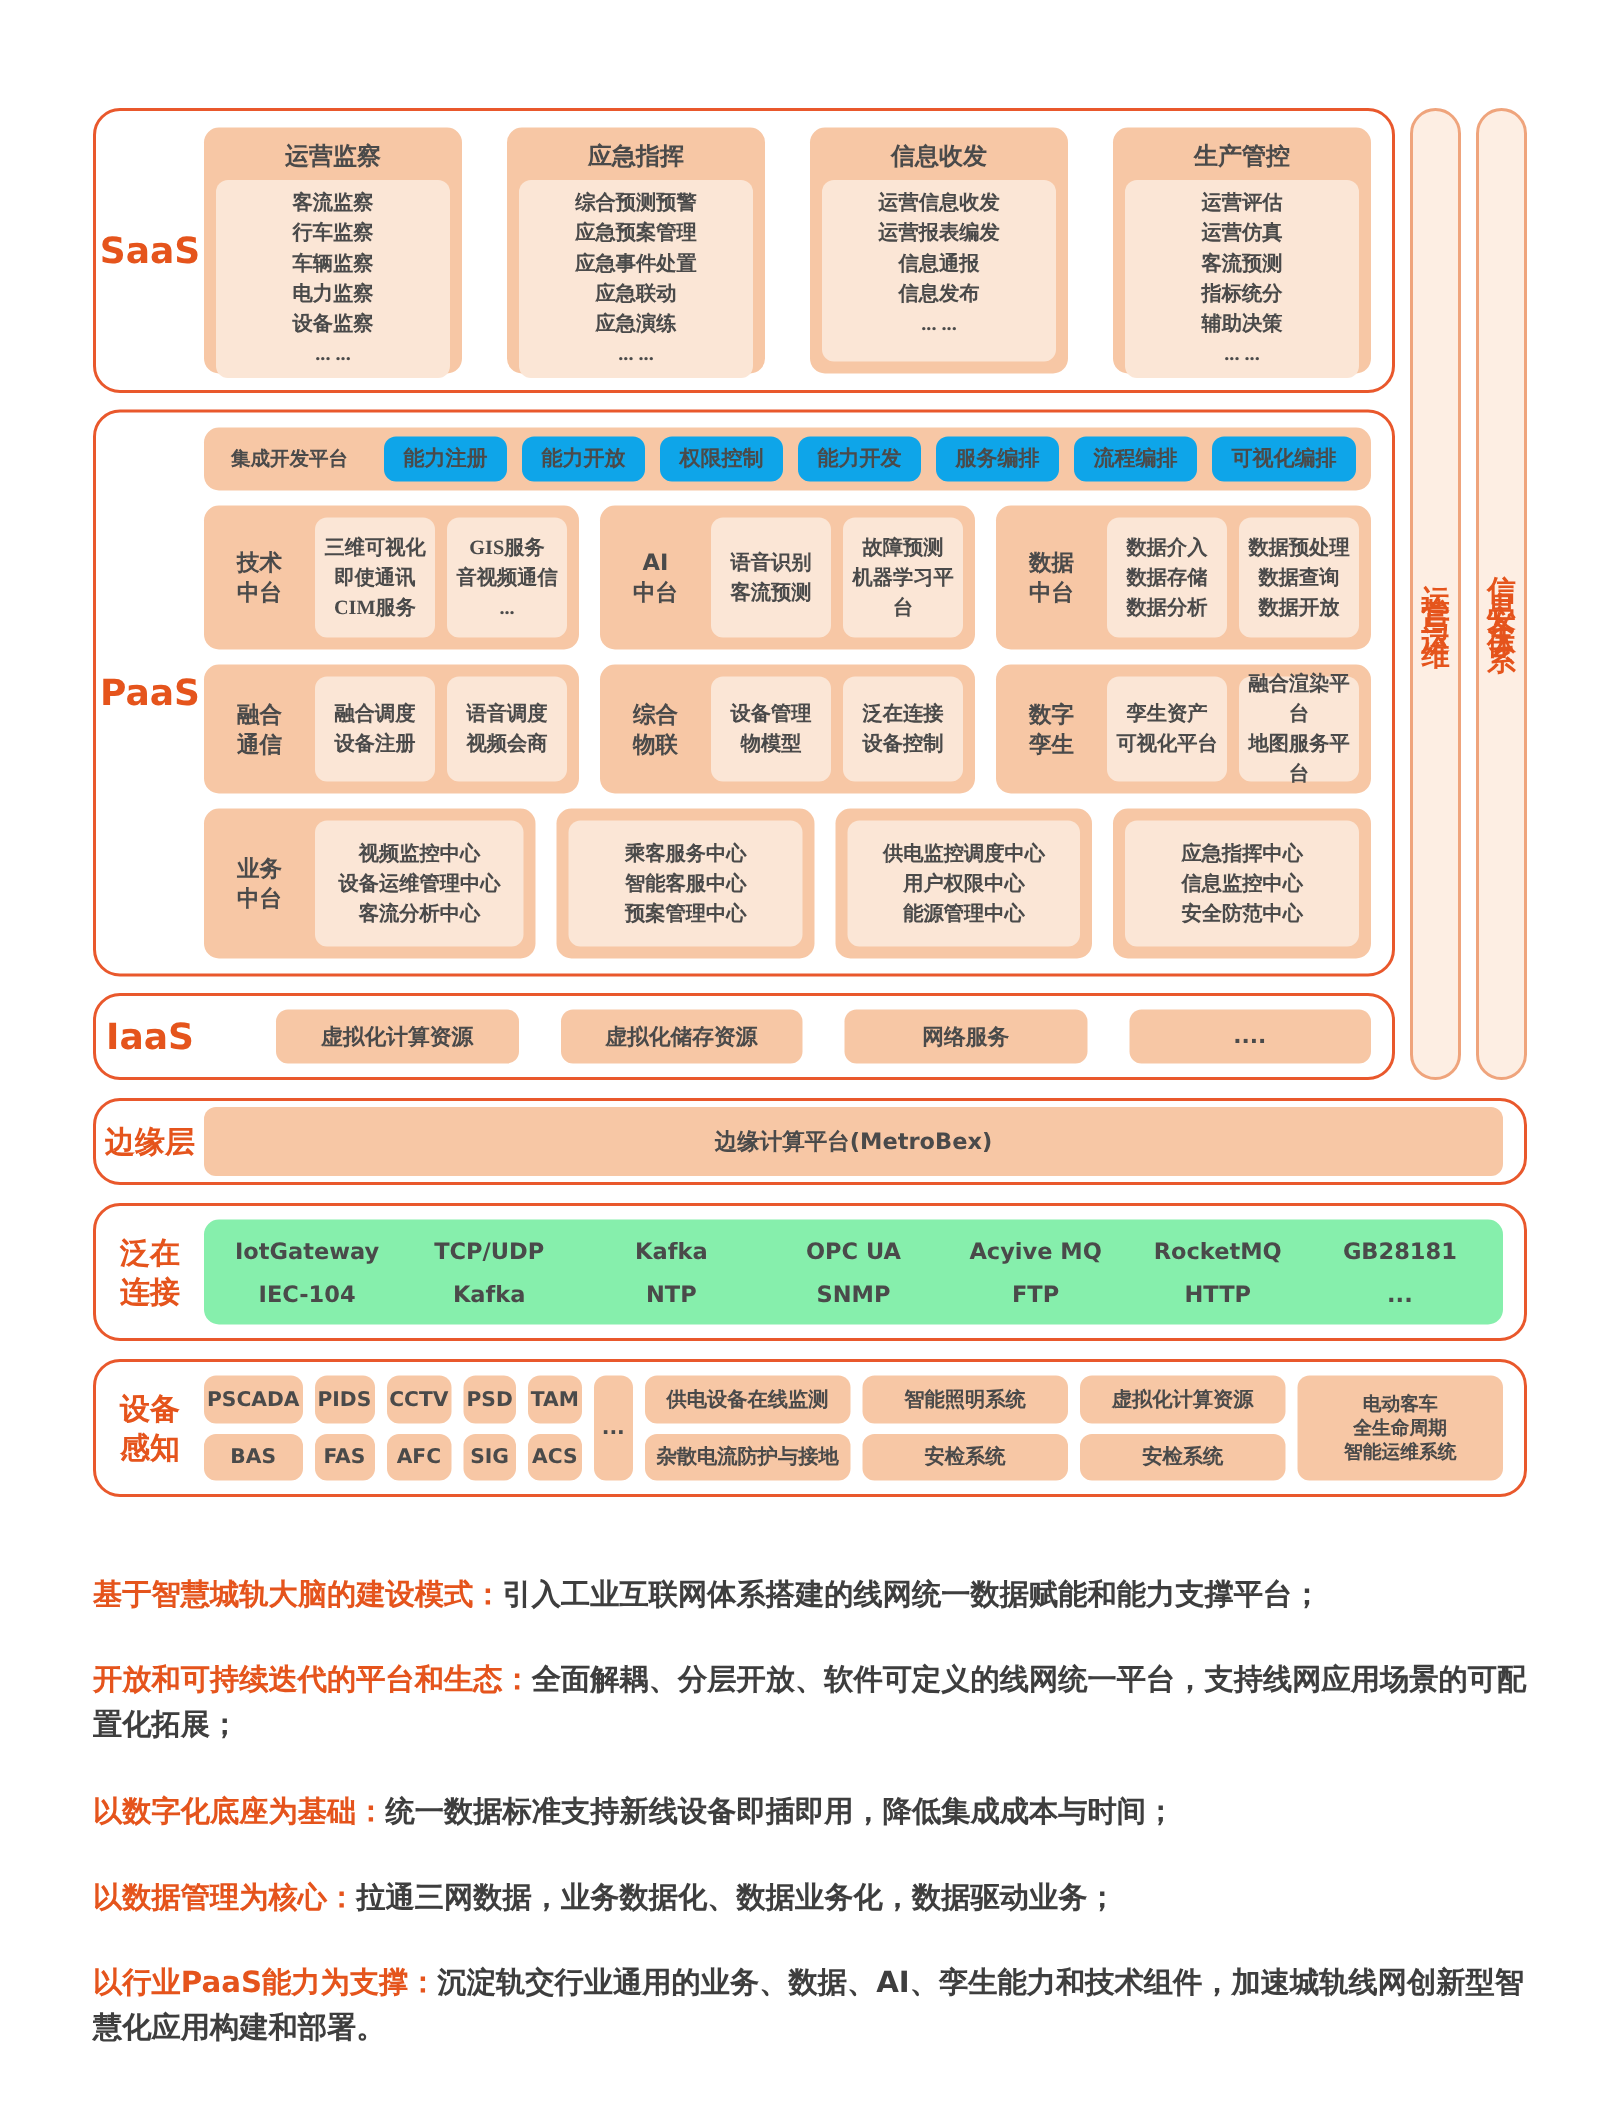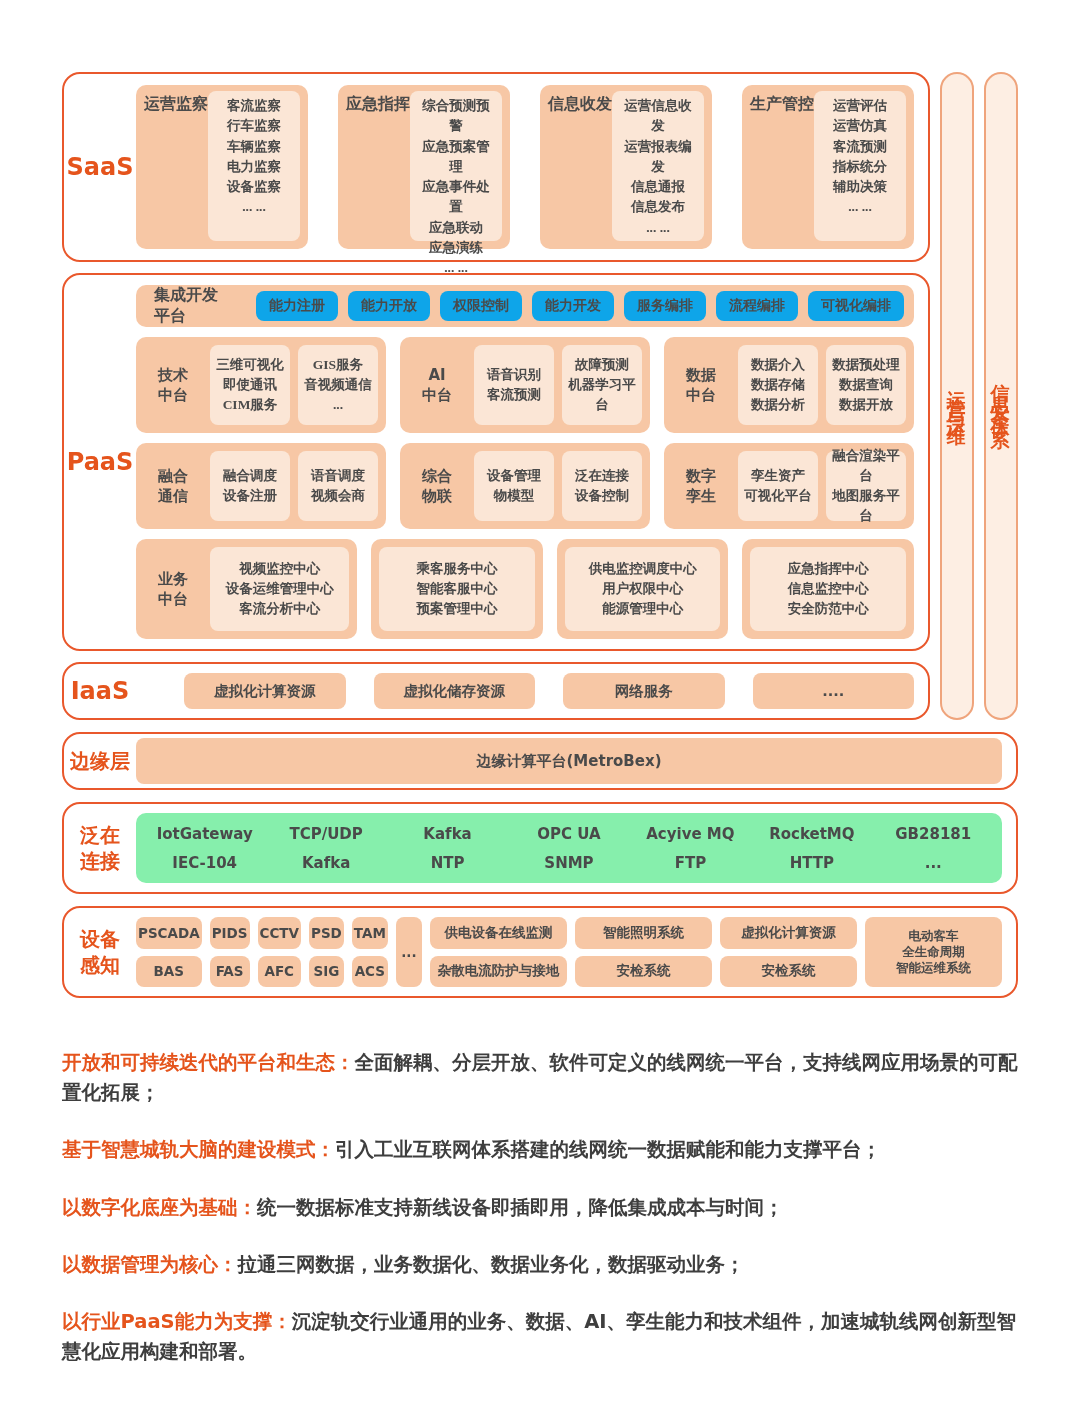--- a/index.html
+++ b/index.html
@@ -13,33 +13,33 @@
   .frame { border:2px solid #e9582c; border-radius:18px; background:#fff;
            display:flex; align-items:center; padding:10px 14px 10px 0; }
   .layer-label { flex:0 0 72px; text-align:center; color:#e5541c; font-weight:bold; }
   .layer-label.en { font-size:24px; }
   .layer-label.cn { font-size:20px; white-space:pre-line; line-height:1.3; }
 
   
   .saas { height:190px; }
   .saas-groups { flex:1; display:flex; gap:30px; }
   .sgroup { flex:1; background:#f7c7a5; border-radius:10px; padding:6px 8px 8px; height:164px;
-            display:flex; flex-direction:row; }
+            display:flex; flex-direction:column; }
   .sgroup-title { text-align:center; font-weight:bold; font-size:16px; padding:3px 0 5px; }
   .card { background:#fbe6d6; border-radius:8px; text-align:center; font-weight:bold;
           font-size:13.5px; white-space:pre-line; line-height:1.5; padding:5px 6px;font-family:Liberation Serif, serif; }
   .sgroup .card { flex:1; }
 
   
   .paas { height:378px; align-items:stretch; }
   .paas .layer-label { align-self:center; }
   .paas-content { flex:1; min-width:0; display:flex; flex-direction:column; gap:10px; justify-content:center; }
   .dev-bar { background:#f7c7a5; border-radius:10px; height:44px; display:flex; align-items:center;
              padding:0 10px 0 18px; }
-  .dev-title { font-weight:bold; font-size:16px; margin-right:14px; }
+  .dev-title { font-weight:bold; font-size:13px; margin-right:14px; }
   .dev-btn { background:#0ea5e9; border-radius:8px; padding:6px 13px; font-size:14px; font-weight:bold;
              margin-left:10px; white-space:nowrap; }
   .prow { display:flex; gap:14px; }
   .pgroup { flex:1; background:#f7c7a5; border-radius:10px; display:flex; align-items:center;
             padding:8px; gap:8px; }
   .pglabel { flex:0 0 58px; text-align:center; font-weight:bold; font-size:15px;
              white-space:pre-line; line-height:1.35; }
   .pgroup .card { flex:1; align-self:stretch; display:flex; align-items:center; justify-content:center; }
   .prow.r2 .pgroup { height:96px; }
   .prow.r3 .pgroup { height:86px; }
@@ -333,20 +333,20 @@
       </div>
       <div class="dev-col grow">
         <div class="dev-box multiline">电动客车
 全生命周期
 智能运维系统</div>
       </div>
     </div>
   </section>
 
   <div class="paragraphs">
+    <p><span class="lead">基于智慧城轨大脑的建设模式：</span><span>引入工业互联网体系搭建的线网统一数据赋能和能力支撑平台；</span></p>
     <p><span class="lead">开放和可持续迭代的平台和生态：</span><span>全面解耦、分层开放、软件可定义的线网统一平台，支持线网应用场景的可配置化拓展；</span></p>
-    <p><span class="lead">基于智慧城轨大脑的建设模式：</span><span>引入工业互联网体系搭建的线网统一数据赋能和能力支撑平台；</span></p>
     <p><span class="lead">以数字化底座为基础：</span><span>统一数据标准支持新线设备即插即用，降低集成成本与时间；</span></p>
     <p><span class="lead">以数据管理为核心：</span><span>拉通三网数据，业务数据化、数据业务化，数据驱动业务；</span></p>
     <p><span class="lead">以行业PaaS能力为支撑：</span><span>沉淀轨交行业通用的业务、数据、AI、孪生能力和技术组件，加速城轨线网创新型智慧化应用构建和部署。</span></p>
   </div>
 
 </div>
 
 </body></html>

